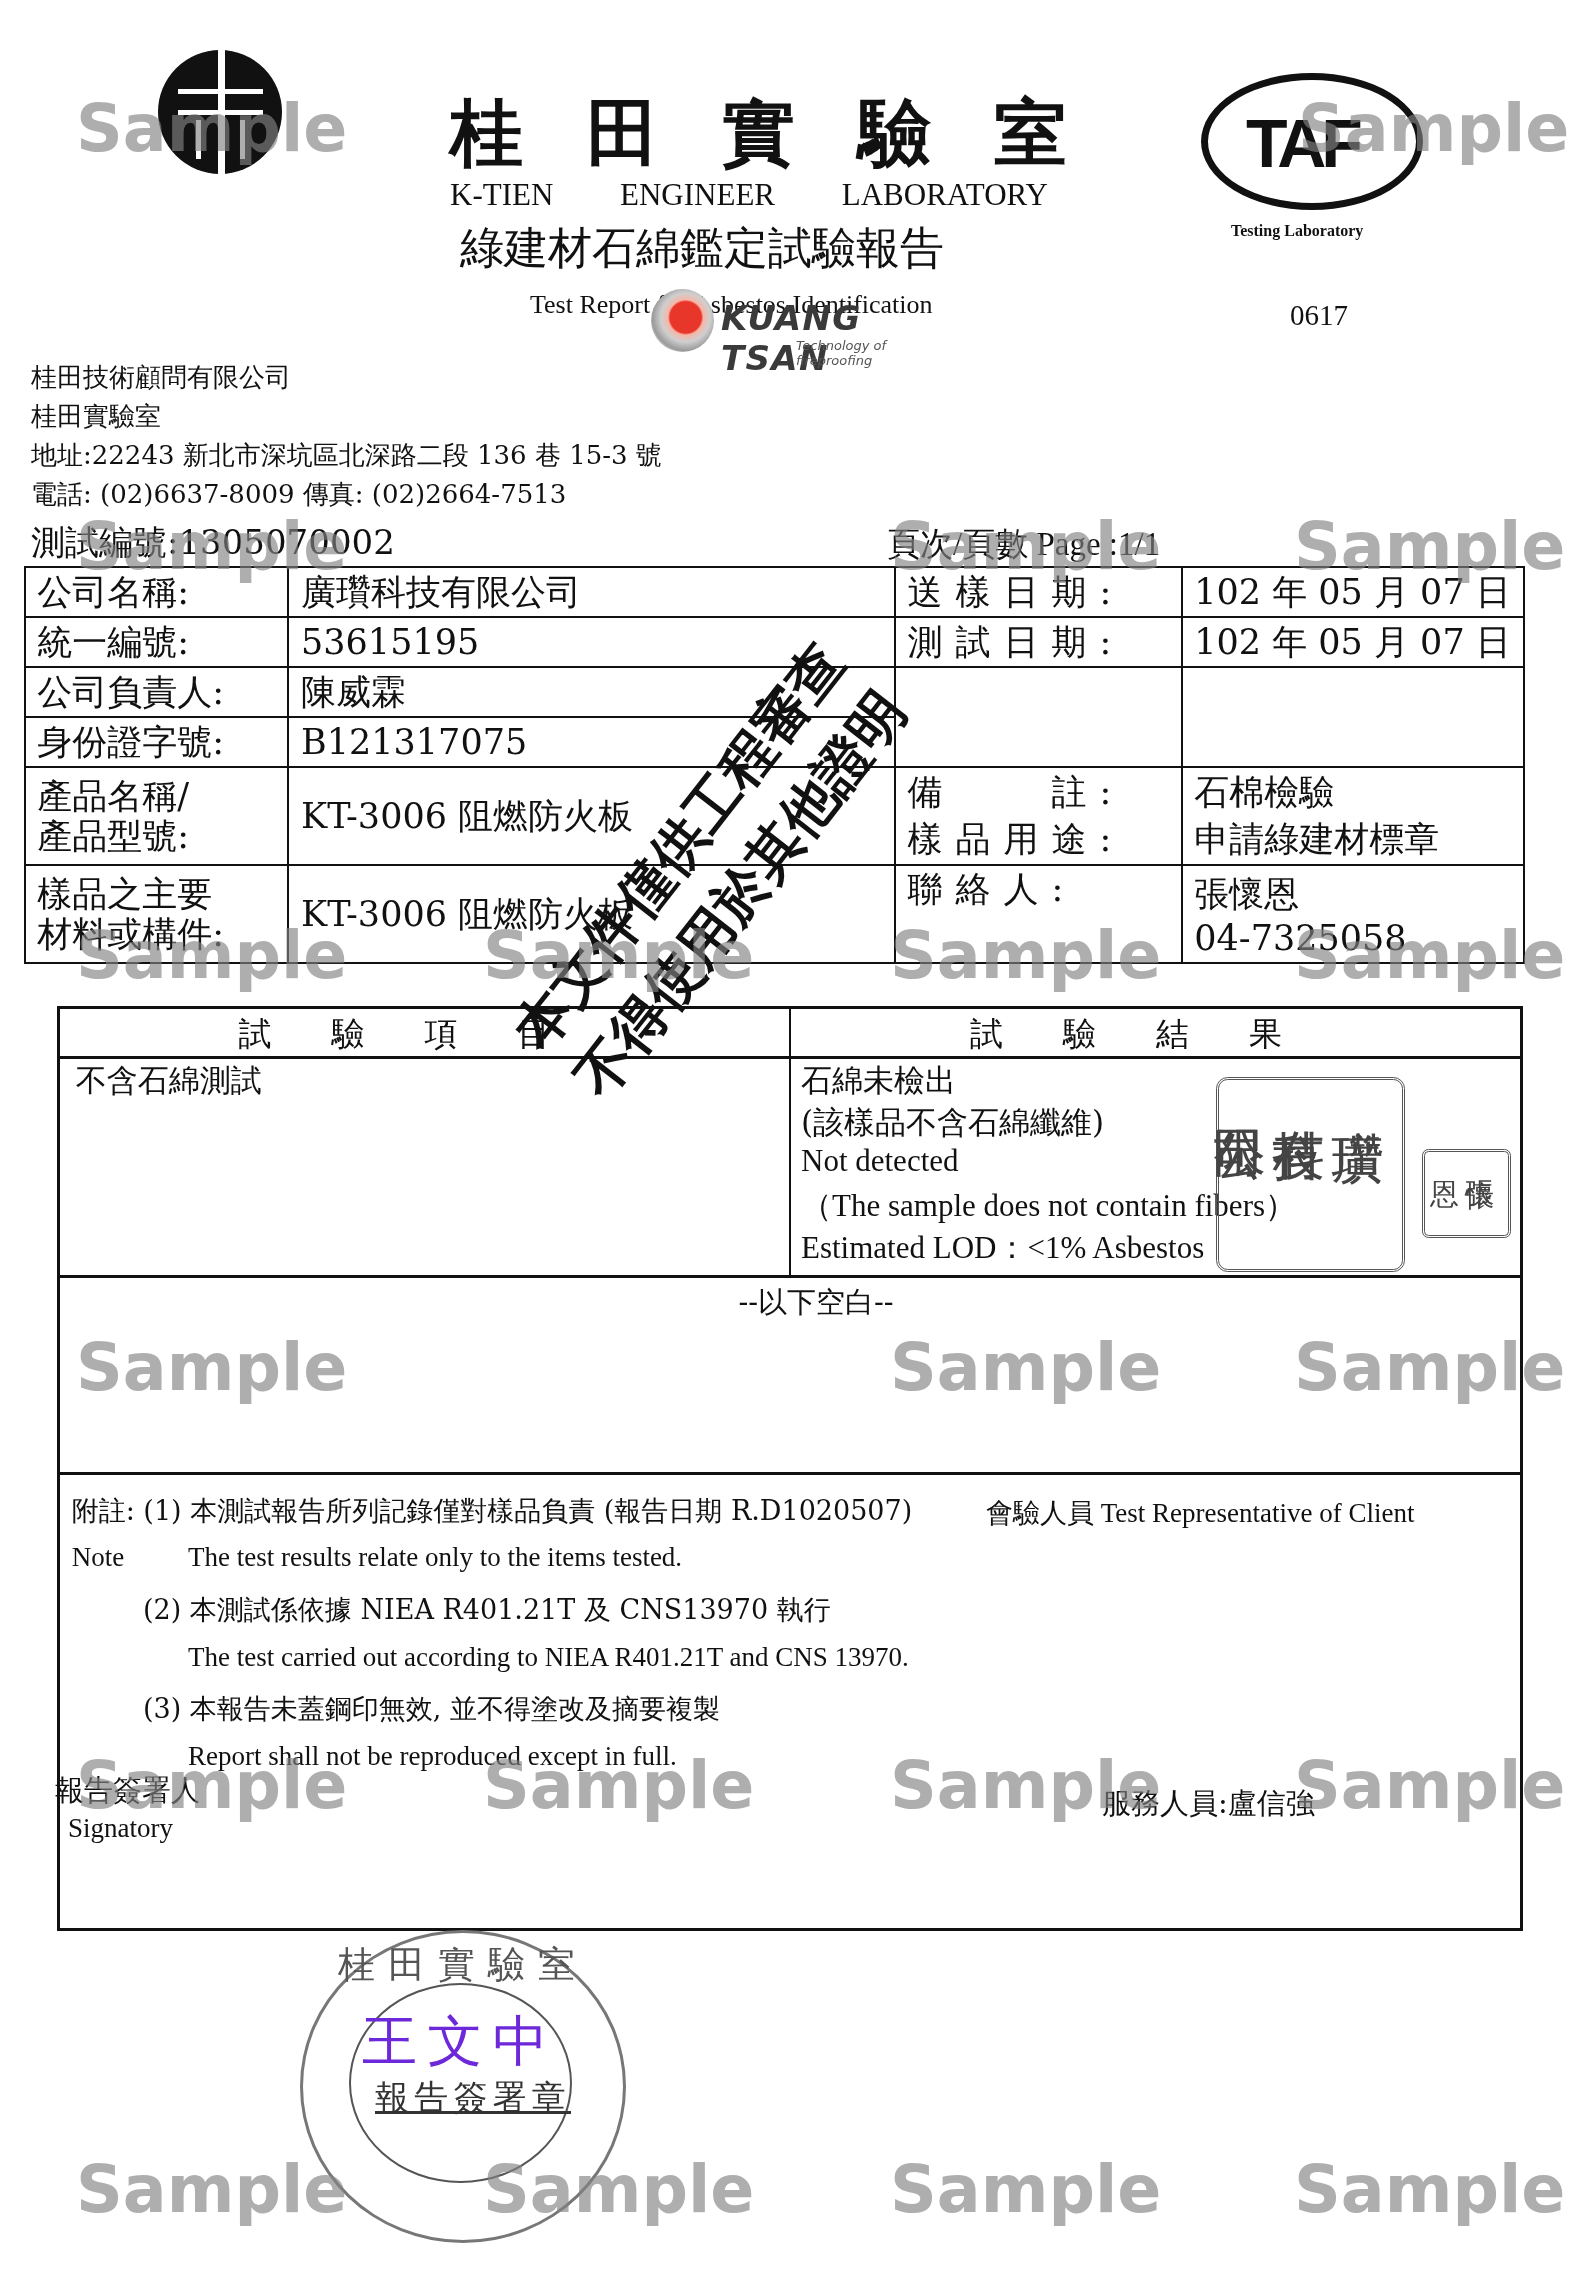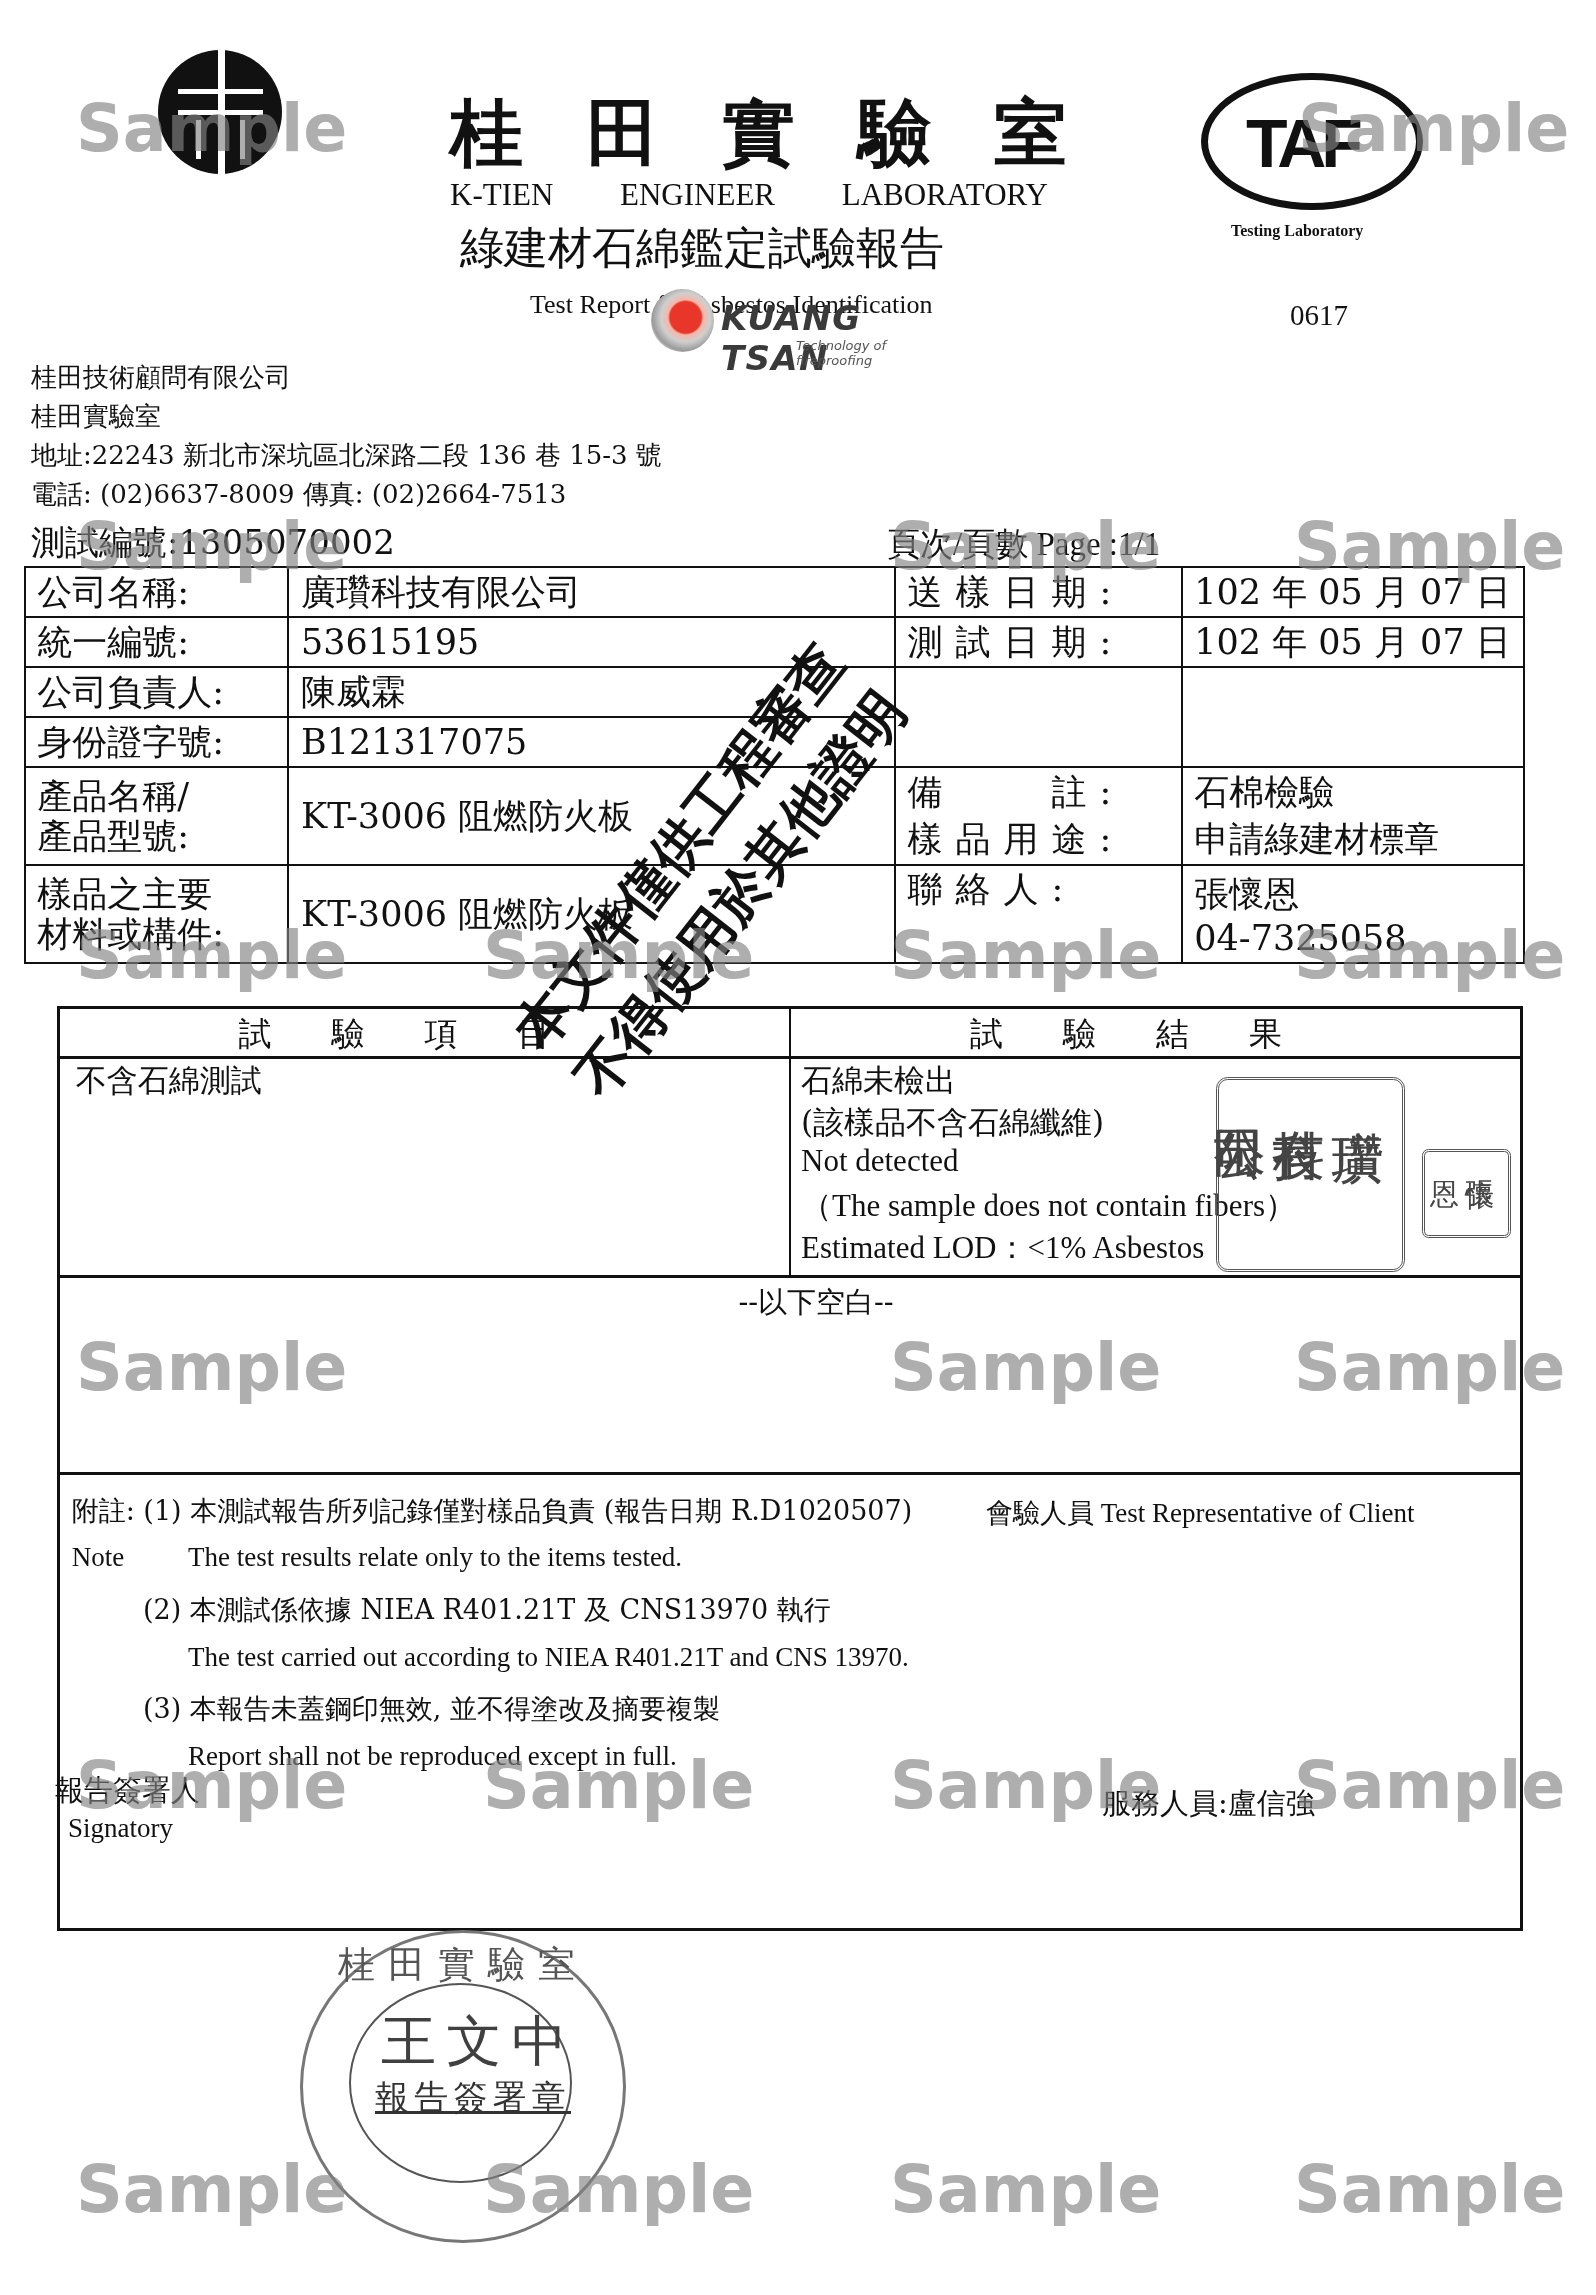--- a/index.html
+++ b/index.html
@@ -69,21 +69,21 @@
   .seal-co span { position:absolute; font-size:52px; color:#444; writing-mode:vertical-rl; }
   .seal-p { left:1422px; top:1149px; width:83px; height:83px; border:3.3px double #555; border-radius:6.5px; }
   .seal-p span { position:absolute; font-size:29px; color:#444; writing-mode:vertical-rl; }
 
   
   .diag { left:496px; top:1017px; font-size:55px; font-weight:bold; transform:rotate(-52deg); transform-origin:left top; white-space:nowrap; line-height:78px; }
 
   
   .rseal { left:300px; top:1930px; width:326px; height:313px; border:3.9px solid #777; border-radius:50%; box-sizing:border-box; }
   .rseal-in { position:absolute; left:46px; top:50px; width:219px; height:196px; border:2.6px solid #555; border-radius:50%; }
-  .rseal-name { position:absolute; left:78px; top:72px; font-size:55px; letter-spacing:10.4px; color:#404040; }
+  .rseal-name { position:absolute; left:59px; top:72px; font-size:55px; letter-spacing:10.4px; color:#6d28d9; }
   .rseal-sub { position:absolute; left:72px; top:142px; font-size:34px; letter-spacing:5.2px; color:#333;text-decoration:underline; }
   .rseal-ring { position:absolute; left:0; top:6.5px; width:100%; text-align:center; font-size:37px; color:#555; letter-spacing:13px; }
 
   
   .wm { position:absolute; font-family:"DejaVu Sans","Liberation Sans",sans-serif; font-weight:bold;
         font-size:65px; color:rgba(130,130,130,0.65); white-space:nowrap; pointer-events:none; }
 </style>
 </head>
 <body>
 

